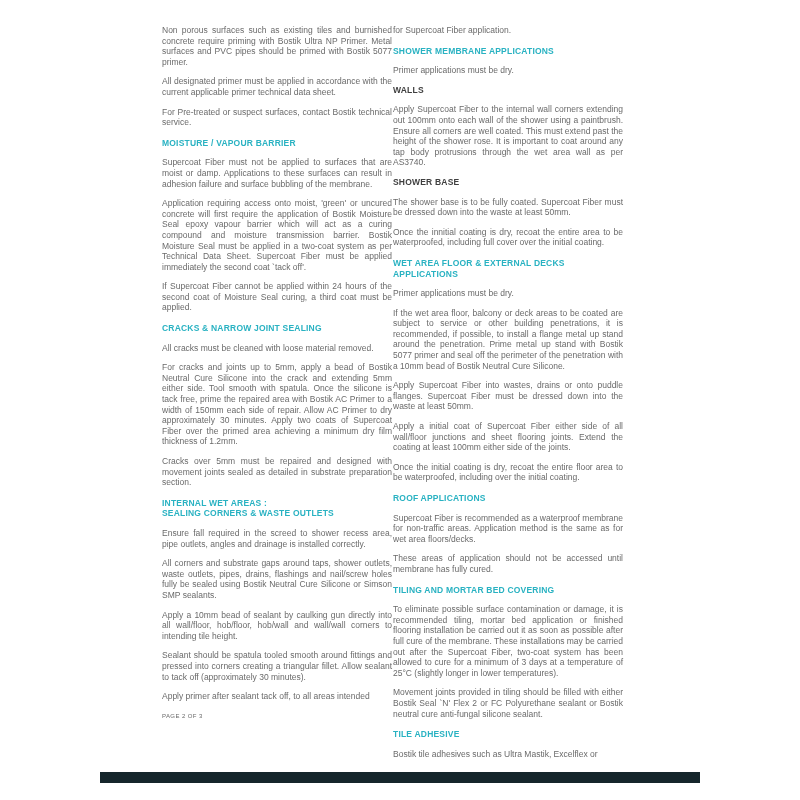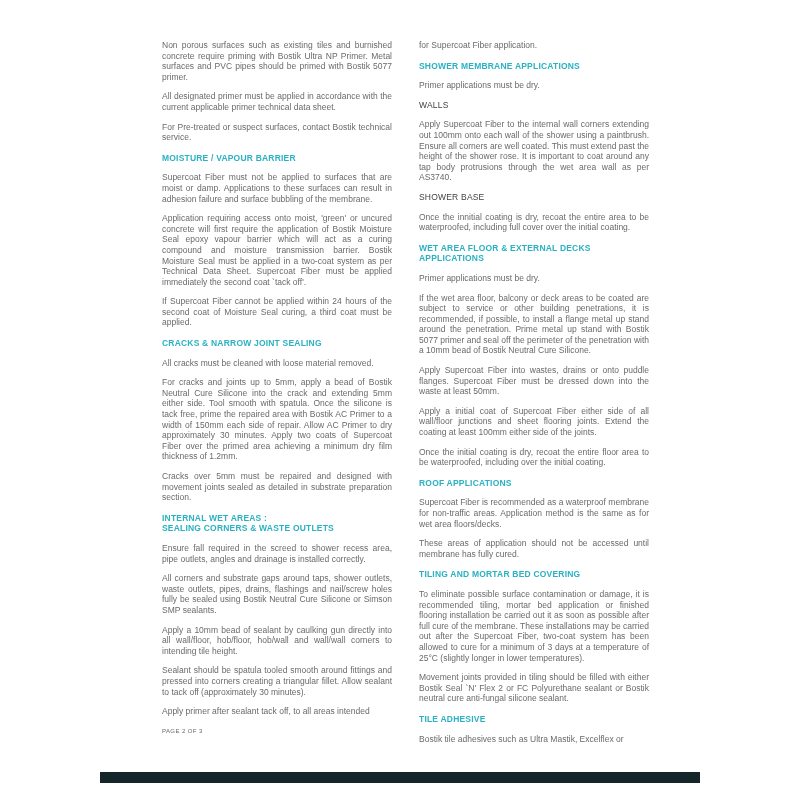--- a/index.html
+++ b/index.html
@@ -14,22 +14,22 @@
     position: absolute;
     left: 100px;
     top: 0;
     width: 600px;
     height: 800px;
     background: #ffffff;
     overflow: hidden;
   }
   .content {
     display: flex;
-    gap: 27px;
-    padding: 40px 62px 0 62px;
+    gap: 1px;
+    padding: 25px 62px 0 62px;
     box-sizing: border-box;
   }
   .column {
     width: 230px;
     flex: 0 0 230px;
   }
   .block {
     margin: 0 0 9px 0;
     font-size: 8.5px;
     line-height: 10.6px;
@@ -40,21 +40,21 @@
   }
   .heading {
     color: var(--accent, #29b2c2);
     font-weight: bold;
     letter-spacing: 0.2px;
     white-space: pre-line;
     margin-top: 10px;
   }
   .subheading {
     color: var(--subheading, #3f3f3f);
-    font-weight: normal;
+    font-weight: bold;
     letter-spacing: 0.2px;
   }
   .pagefooter {
     color: var(--body, #6a6a6a);
     font-size: 6px;
     letter-spacing: 0.4px;
     margin-top: 2px;
   }
   .footer-bar {
     position: absolute;
@@ -91,20 +91,21 @@
         <div class="block paragraph">Apply primer after sealant tack off, to all areas intended</div>
         <div class="block pagefooter">PAGE 2 OF 3</div>
       </div>
     <div class="column">
         <div class="block paragraph">for Supercoat Fiber application.</div>
         <div class="block heading">SHOWER MEMBRANE APPLICATIONS</div>
         <div class="block paragraph">Primer applications must be dry.</div>
         <div class="block subheading">WALLS</div>
         <div class="block paragraph">Apply Supercoat Fiber to the internal wall corners extending out 100mm onto each wall of the shower using a paintbrush. Ensure all corners are well coated. This must extend past the height of the shower rose. It is important to coat around any tap body protrusions through the wet area wall as per AS3740.</div>
         <div class="block subheading">SHOWER BASE</div>
+        <div class="block paragraph">The shower base is to be fully coated. Supercoat Fiber must be dressed down into the waste at least 50mm.</div>
         <div class="block paragraph">Once the innitial coating is dry, recoat the entire area to be waterproofed, including full cover over the initial coating.</div>
         <div class="block heading">WET AREA FLOOR &amp; EXTERNAL DECKS
 APPLICATIONS</div>
         <div class="block paragraph">Primer applications must be dry.</div>
         <div class="block paragraph">If the wet area floor, balcony or deck areas to be coated are subject to service or other building penetrations, it is recommended, if possible, to install a flange metal up stand around the penetration. Prime metal up stand with Bostik 5077 primer and seal off the perimeter of the penetration with a 10mm bead of Bostik Neutral Cure Silicone.</div>
         <div class="block paragraph">Apply Supercoat Fiber into wastes, drains or onto puddle flanges. Supercoat Fiber must be dressed down into the waste at least 50mm.</div>
         <div class="block paragraph">Apply a initial coat of Supercoat Fiber either side of all wall/floor junctions and sheet flooring joints. Extend the coating at least 100mm either side of the joints.</div>
         <div class="block paragraph">Once the initial coating is dry, recoat the entire floor area to be waterproofed, including over the initial coating.</div>
         <div class="block heading">ROOF APPLICATIONS</div>
         <div class="block paragraph">Supercoat Fiber is recommended as a waterproof membrane for non-traffic areas. Application method is the same as for wet area floors/decks.</div>

